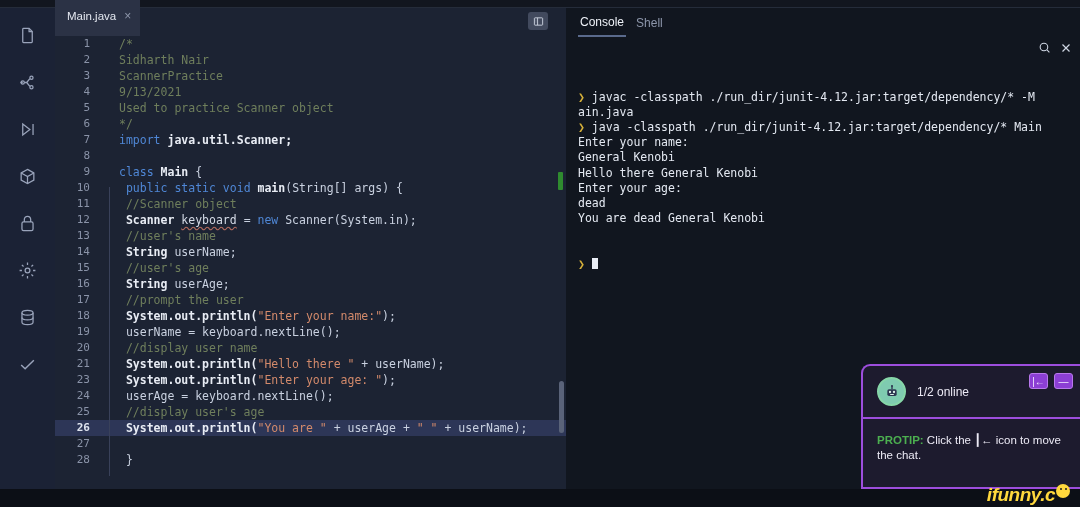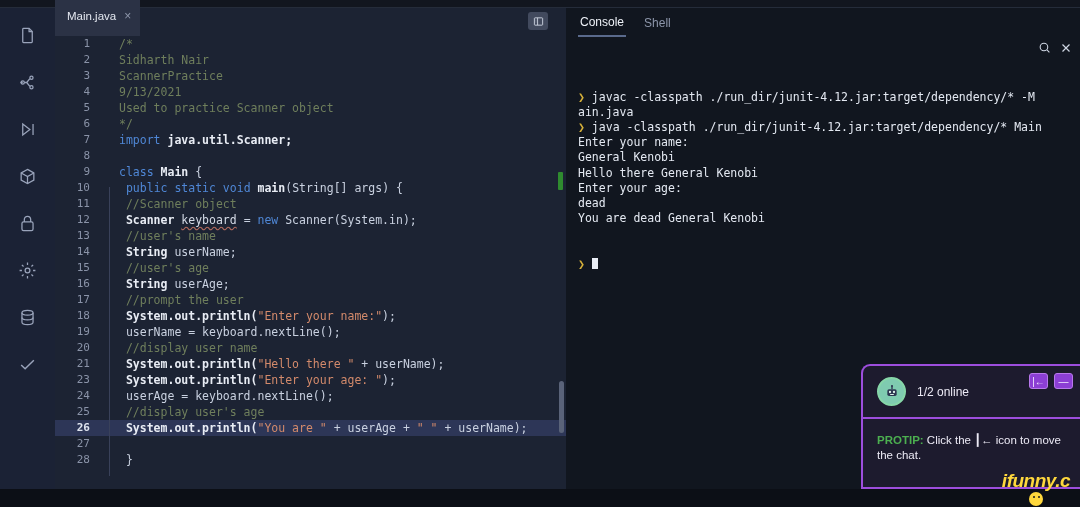--- a/index.html
+++ b/index.html
@@ -174,21 +174,21 @@
     position: absolute;
     top: 8px; left: 566px;
     width: 514px; height: 481px;
     background: #11161f;
   }
   .console-tabs {
     display: flex;
     align-items: center;
     height: 30px;
     padding-left: 12px;
-    gap: 16px;
+    gap: 8px;
   }
   .ctab {
     font-size: 12px;
     color: #8d96aa;
     padding: 5px 2px 6px;
     cursor: pointer;
   }
   .ctab.active {
     color: #eef1f7;
     border-bottom: 2px solid #5a6a8c;
@@ -287,22 +287,21 @@
   
   .watermark {
     position: absolute;
     right: 10px; bottom: 1px;
     font-size: 19px;
     font-weight: bold;
     font-style: italic;
     color: #ffd83d;
     letter-spacing: -0.5px;
     display: flex;
-    align-items: center;
-    flex-direction: column;
+    align-items: flex-start;
   }
   .wm-smile {
     display: inline-block;
     width: 14px; height: 14px;
     border-radius: 50%;
     background: #ffd83d;
     margin-left: 1px;
     position: relative;
   }
   .wm-smile::before,

